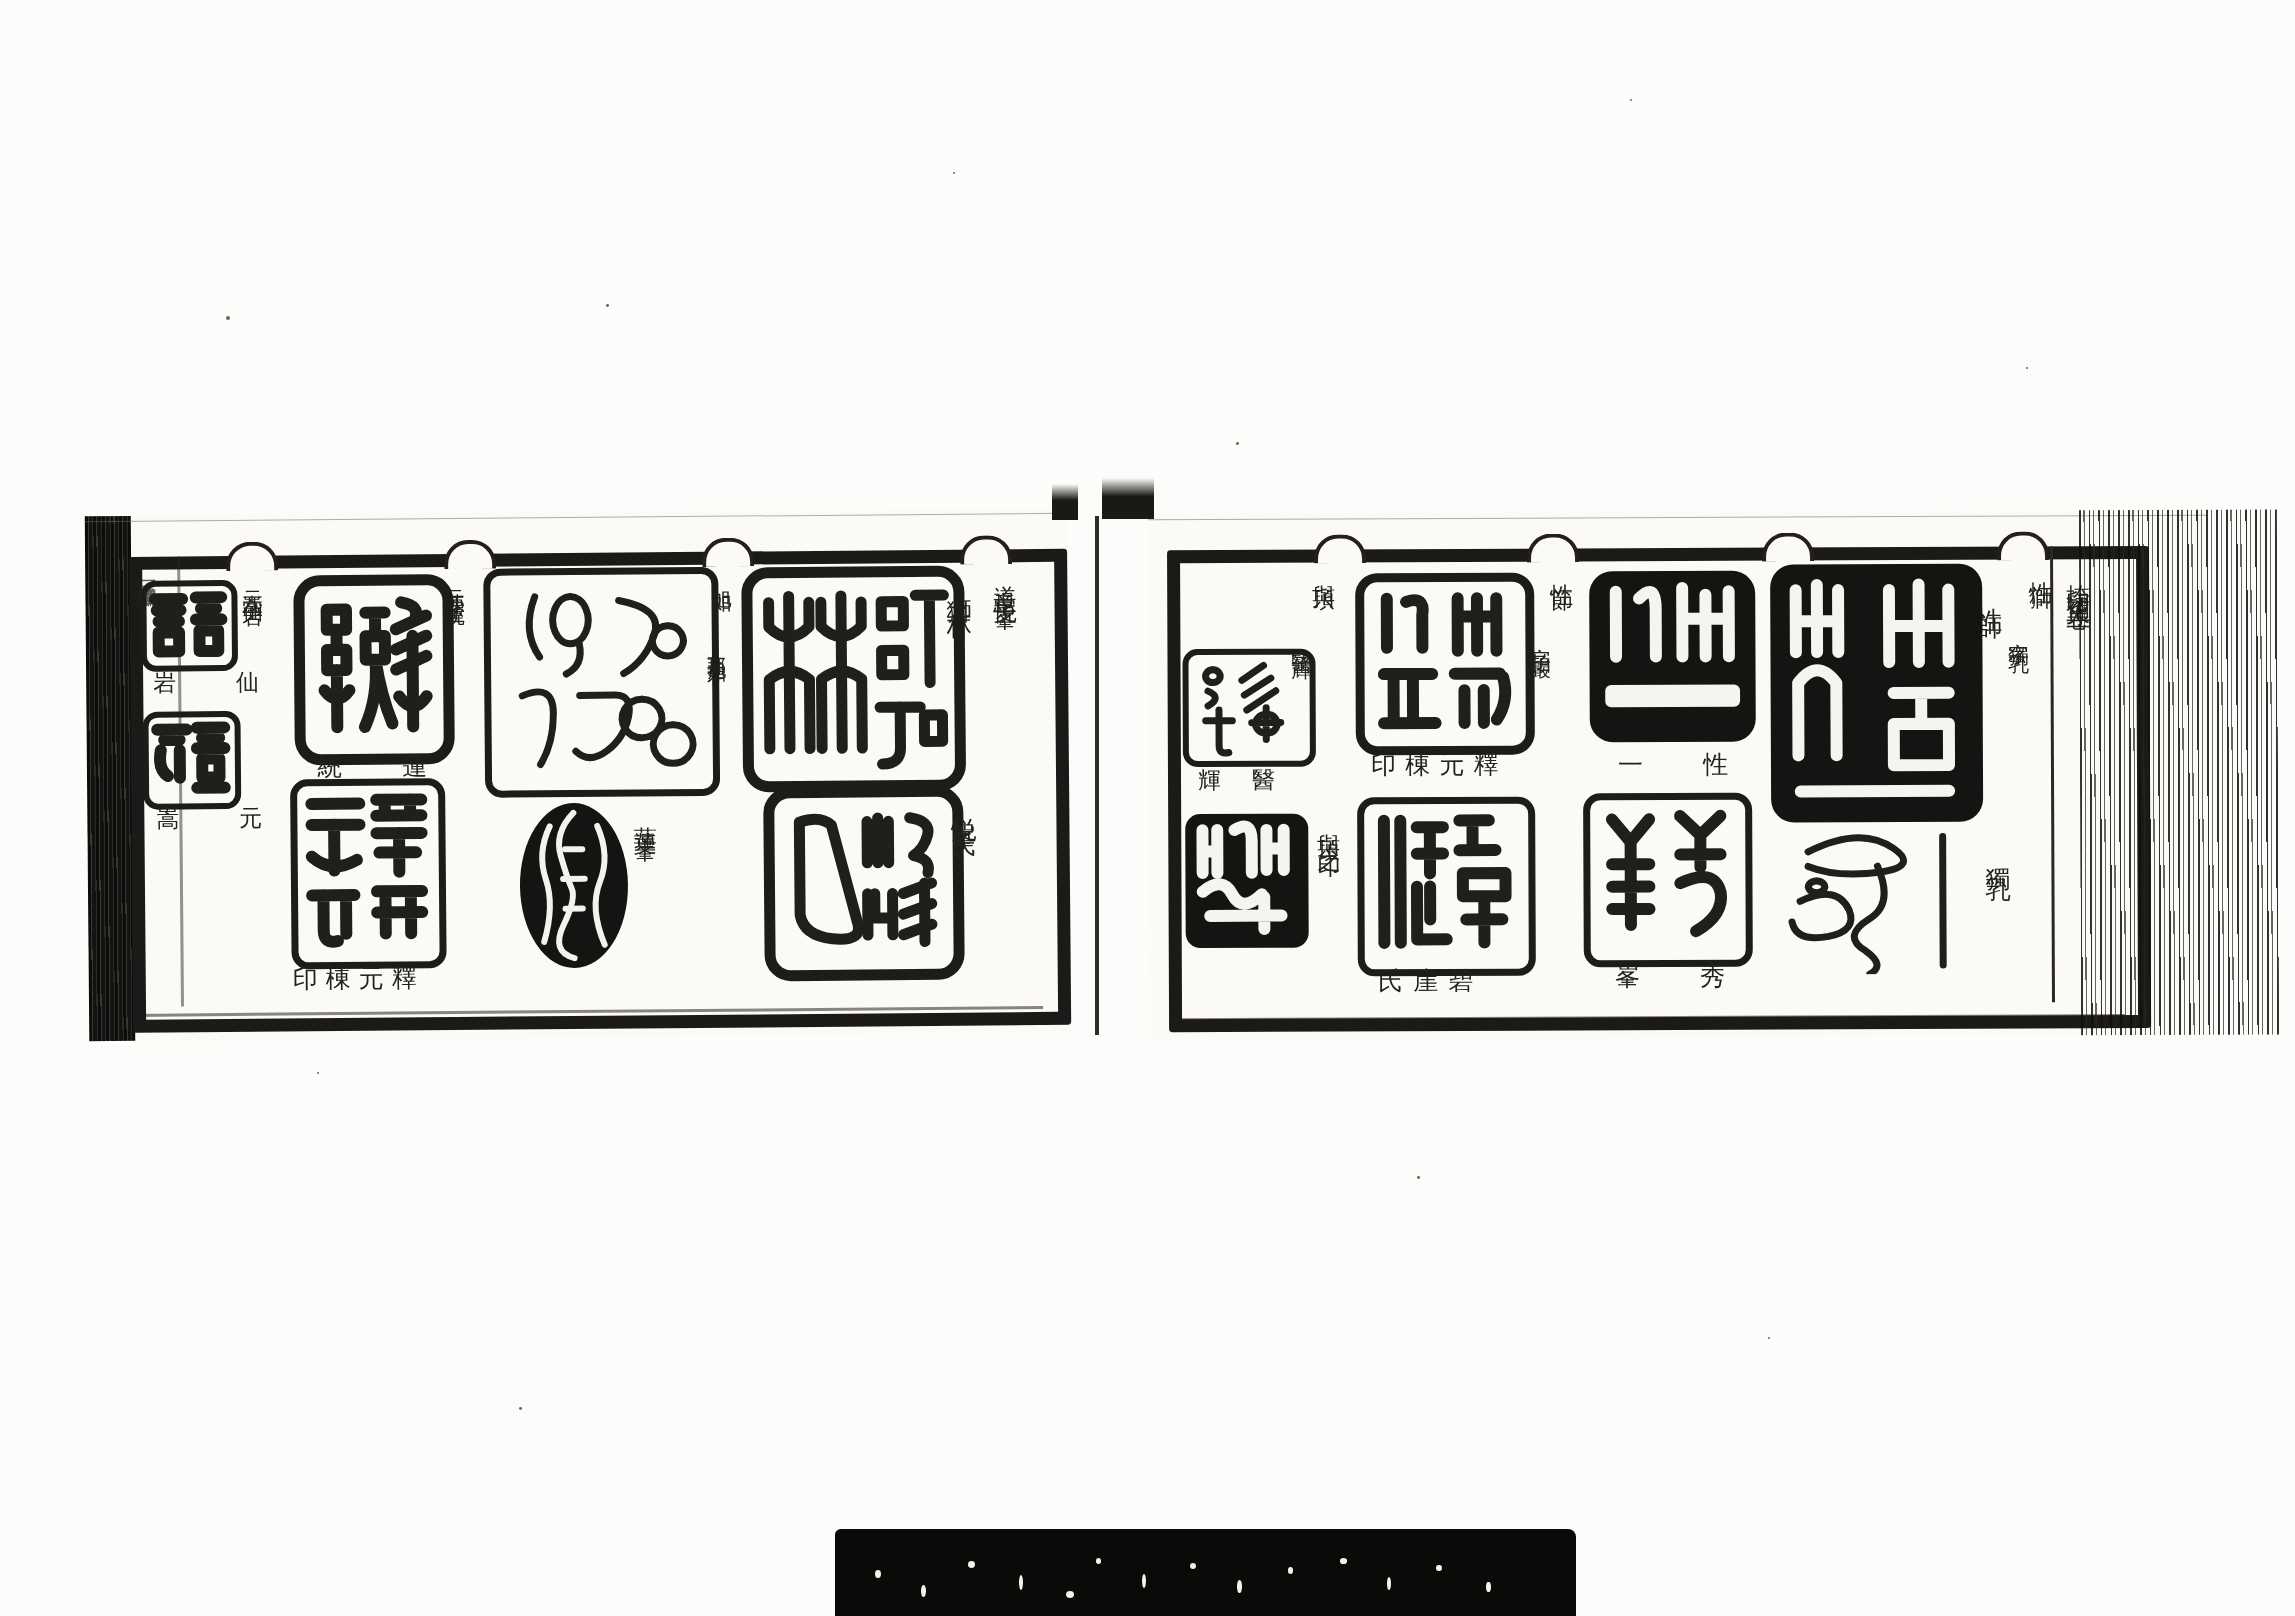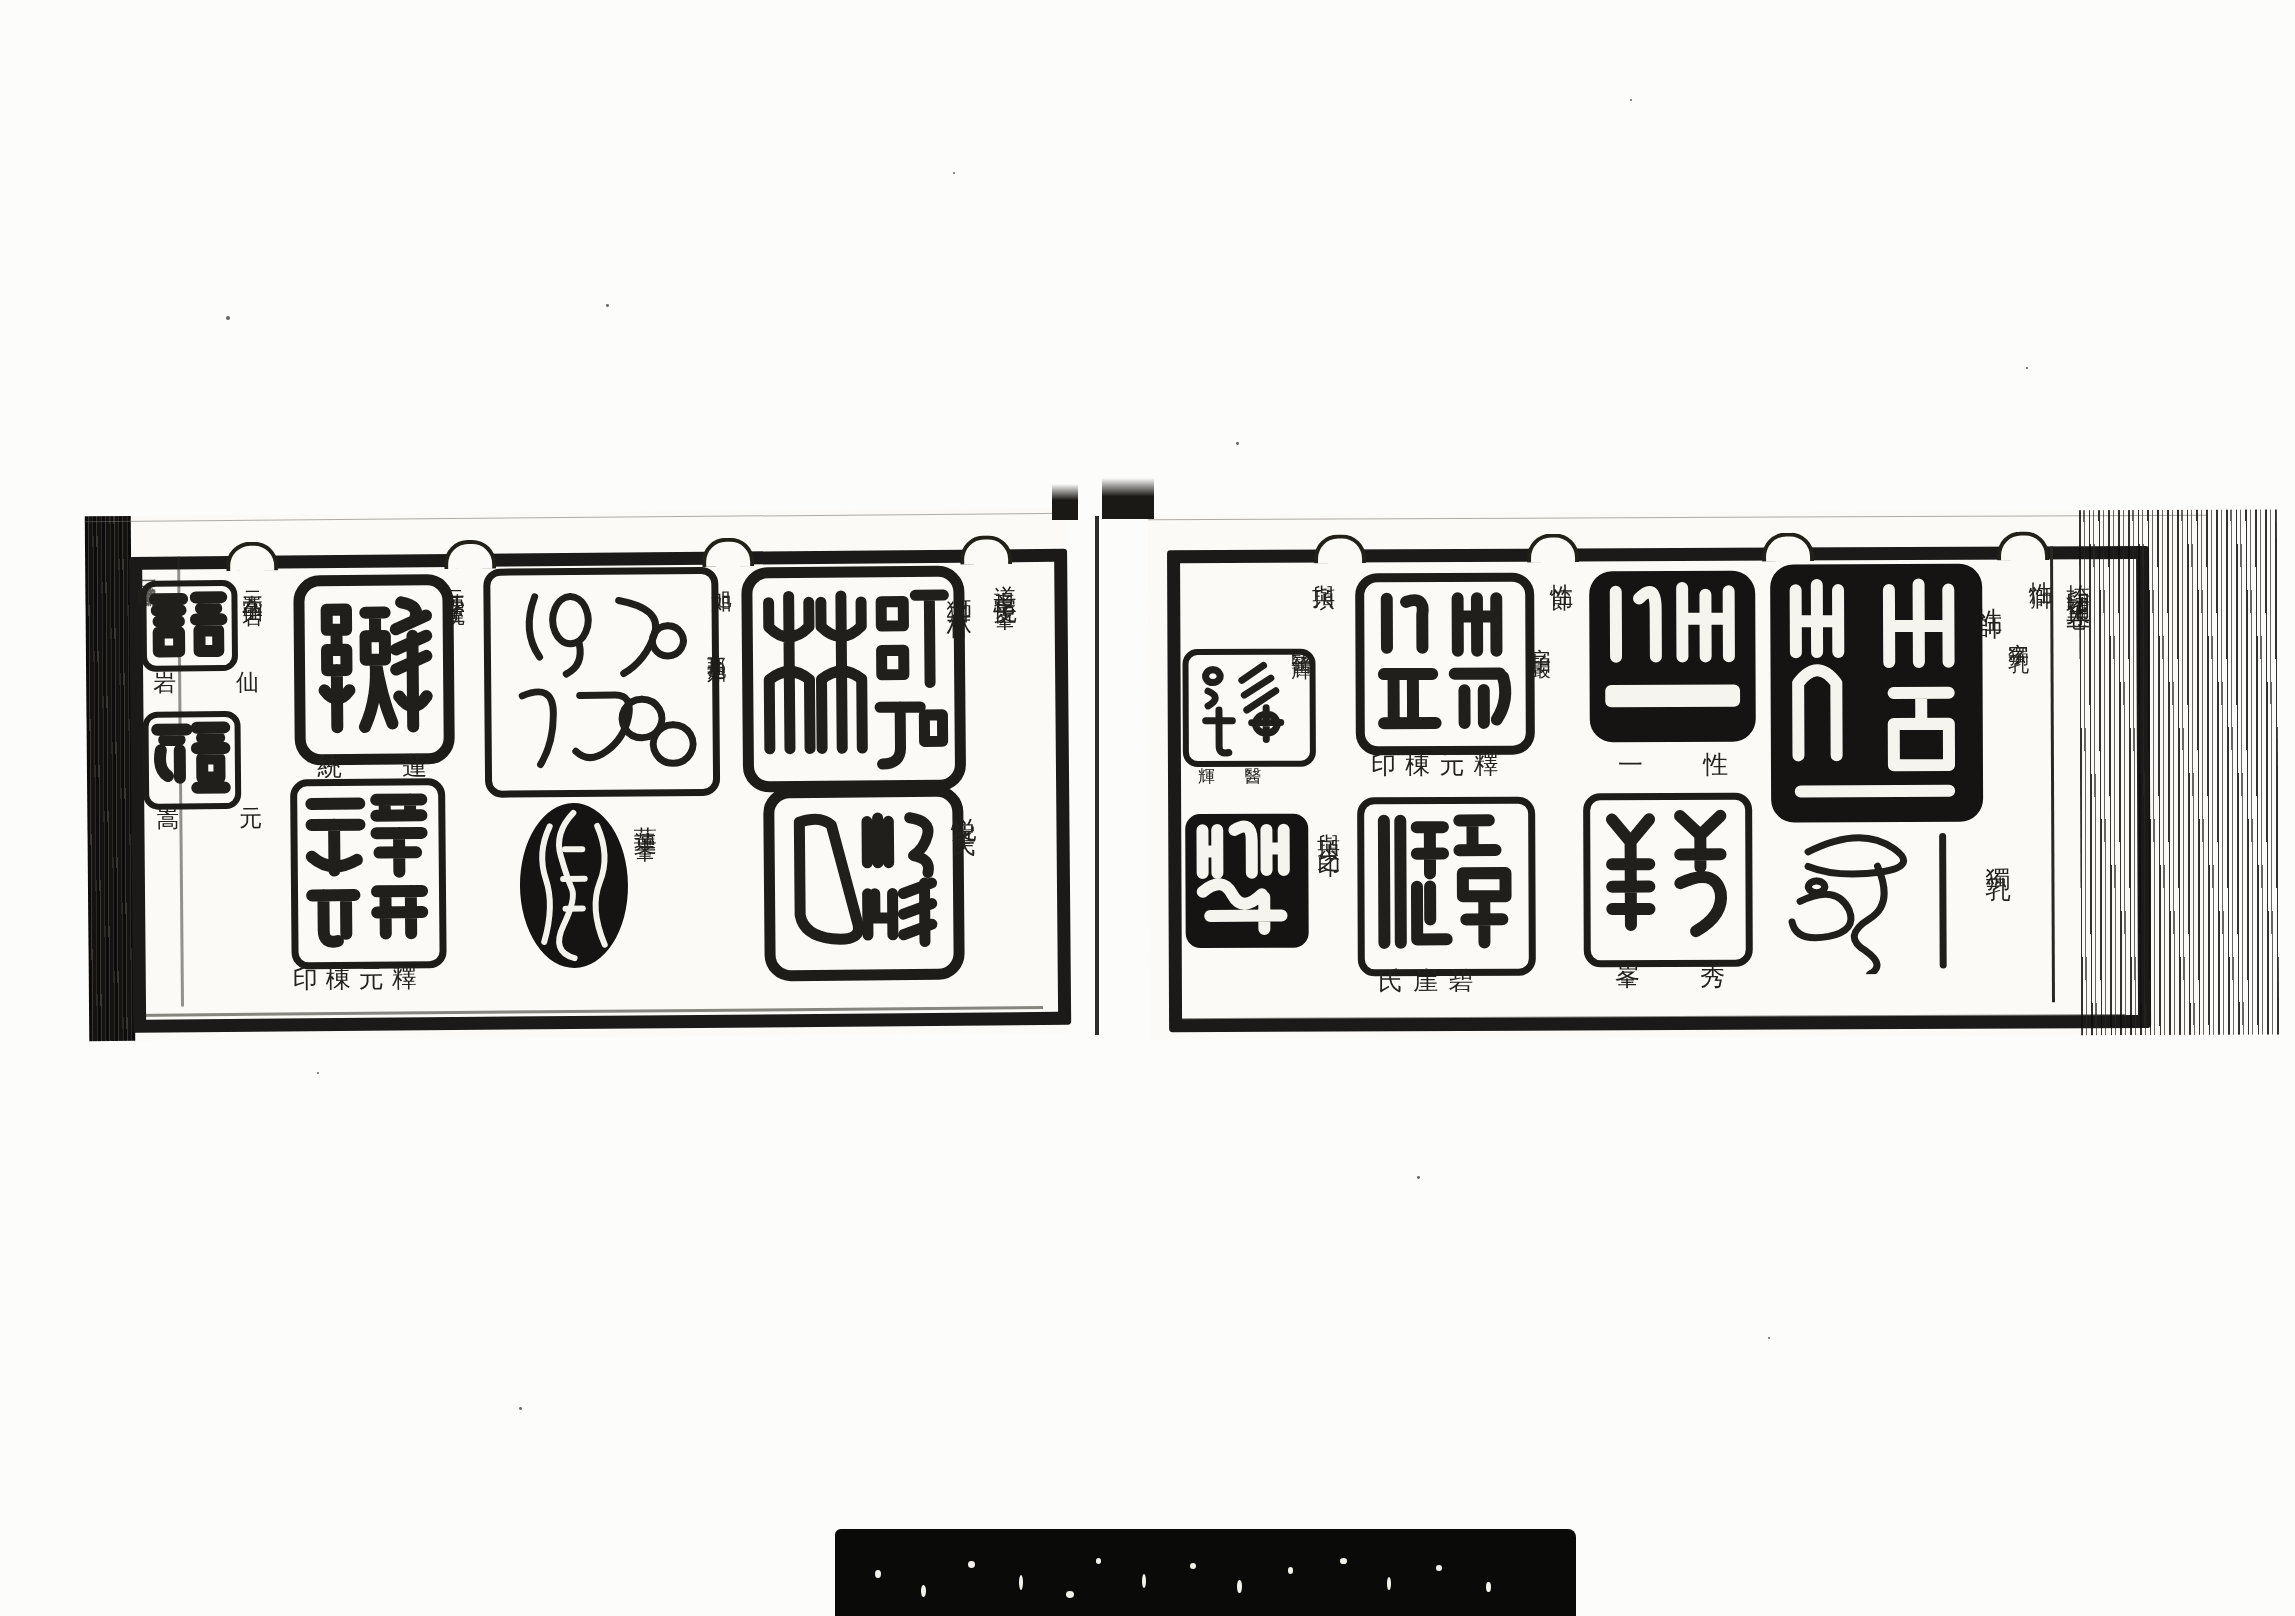--- a/index.html
+++ b/index.html
@@ -98,21 +98,21 @@
   .r-cap-shosetsu{left:222px;top:235px;letter-spacing:9.2px;}
   .r-seal-hekigai{left:208px;top:284px;width:164px;height:165px;}
   .r-cap-hekigai{left:228px;top:451px;letter-spacing:10.3px;}
   .r-seal-shoitsu{left:441px;top:59px;width:166px;height:171px;}
   .r-cap-shoitsu{left:469px;top:236px;}
   .r-seal-shuho{left:434px;top:281px;width:155px;height:160px;}
   .r-cap-shuho{left:465px;top:448px;}
   .r-h-yocho-name{left:160px;top:53px;}
   .r-h-yocho-style{left:139px;top:119px;font-size:20.7px;}
   .r-seal-iki{left:34px;top:135px;width:121px;height:106px;}
-  .r-cap-iki{left:49px;top:251px;font-size:17px;letter-spacing:12.6px;}
+  .r-cap-iki{left:49px;top:251px;font-size:23px;letter-spacing:12.6px;}
   .r-seal-yocho{left:36px;top:300px;width:123px;height:134px;border-radius:15px;}
   .r-cap-yocho{left:164px;top:302px;font-size:23px;}
 
   
   .gutter-line{left:1095px;top:516px;width:4px;height:519px;background:#2e2c28;}
   .tab{background:linear-gradient(to top,#1a1916 55%,rgba(26,25,22,0));}
   .tab1{left:1052px;top:484px;width:26.4px;height:36px;}
   .tab2{left:1102px;top:478px;width:52px;height:41px;}
   .backing-bar{left:835px;top:1529px;width:741px;height:87px;background:#0a0a09;border-radius:5.7px 8px 0 0;}
   .fleck{position:absolute;background:#f2f1ea;border-radius:50%;}

